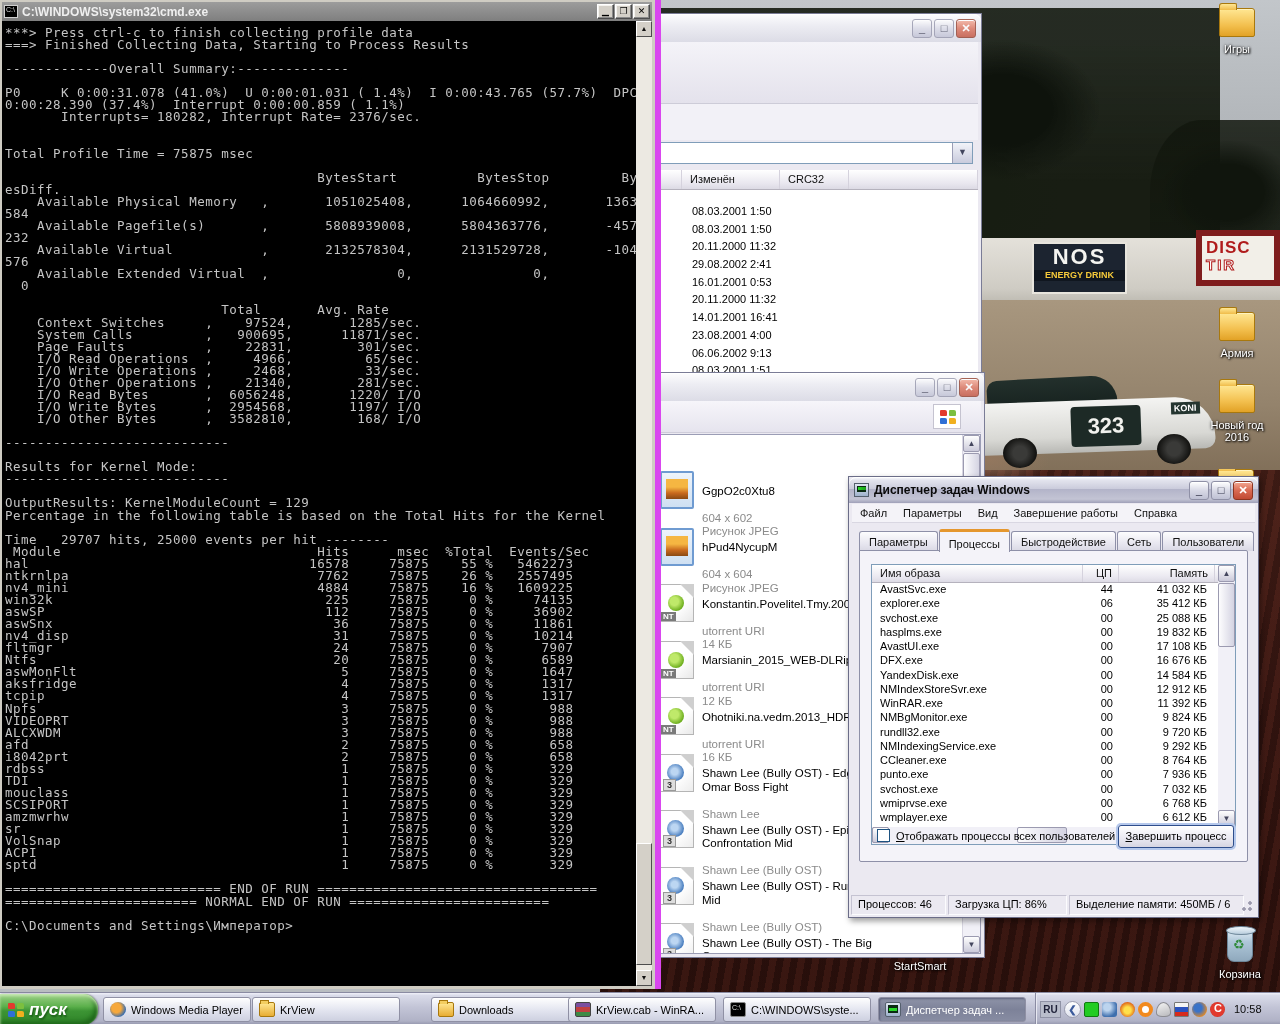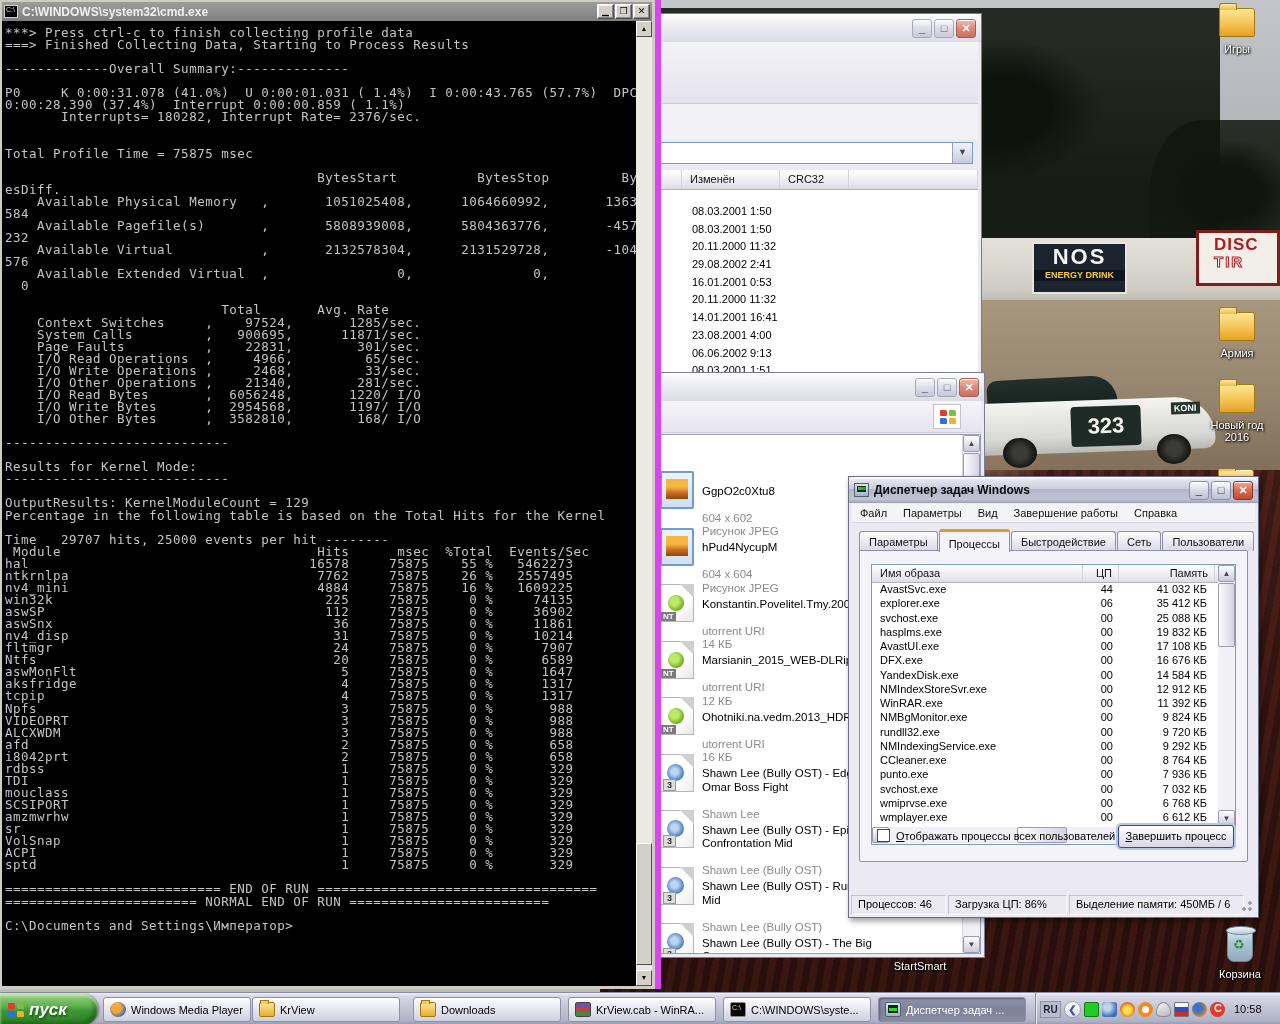--- a/index.html
+++ b/index.html
@@ -22,21 +22,21 @@
             background:radial-gradient(ellipse 90px 70px at 60% 40%, #10150d 40%, transparent 75%),
                        linear-gradient(180deg, rgba(18,23,14,.85), #161b11);
             border-radius:40% 0 0 0; }
   .wp-wall { position:absolute; left:975px; top:238px; right:0; height:72px;
             background:linear-gradient(180deg,#e4e1da,#cfccc4 70%,#b4b1a8); }
   .wp-banner-nos { position:absolute; left:1032px; top:242px; width:95px; height:52px;
             background:#1c2430; border:2px solid #e8e5dd; color:#fff; text-align:center; }
   .wp-banner-nos .nos { font-size:22px; font-weight:bold; letter-spacing:2px; line-height:26px; color:#f4f4f0; }
   .wp-banner-nos .energy { display:block; font-size:9px; font-weight:bold; color:#f5c93a; background:#10161f; line-height:11px; }
   .wp-banner-disc { position:absolute; left:1196px; top:230px; width:84px; height:56px; background:#f2efe8;
-            border:3px solid #7f1d1d; color:#b01c1c; font-weight:bold; overflow:hidden; padding:3px 15px; }
+            border:6px solid #7f1d1d; color:#b01c1c; font-weight:bold; overflow:hidden; padding:3px 4px; }
   .wp-banner-disc .l1 { font-size:17px; line-height:18px; letter-spacing:1px; }
   .wp-banner-disc .l2 { font-size:15px; line-height:16px; color:#fff; -webkit-text-stroke:1px #b01c1c; letter-spacing:2px; }
   .wp-track { position:absolute; left:975px; top:300px; right:0; height:190px;
             background:linear-gradient(180deg,#a8977f,#94836c 55%,#7c6a54); }
   .wp-soil { position:absolute; left:600px; top:470px; right:0; height:552px;
             background:repeating-linear-gradient(100deg, rgba(90,40,30,.25) 0 7px, rgba(20,8,6,.25) 7px 14px),
                        linear-gradient(180deg,#4a2119 0%,#3a1712 40%,#2c100c 100%); }
   .wp-car { position:absolute; left:975px; top:372px; width:250px; height:100px; }
   .wp-car-body { position:absolute; left:0; top:28px; width:240px; height:52px; background:linear-gradient(180deg,#f4f4f2,#d8d8d4 70%,#b8b8b4);
             border-radius:14px 40px 10px 10px; transform:rotate(-2deg); }
@@ -708,21 +708,21 @@
   <div class="tbtn" style="left: 103px;">
     <span class="ti ti-wmp"></span>
     <span class="lbl">Windows Media Player</span>
   </div>
 
   <div class="tbtn" style="left: 252px;">
     <span class="ti ti-folder"></span>
     <span class="lbl">KrView</span>
   </div>
 
-  <div class="tbtn" style="left: 413px;">
+  <div class="tbtn" style="left: 431px;">
     <span class="ti ti-folder"></span>
     <span class="lbl">Downloads</span>
   </div>
 
   <div class="tbtn" style="left: 568px;">
     <span class="ti ti-winrar"></span>
     <span class="lbl">KrView.cab - WinRA...</span>
   </div>
 
   <div class="tbtn" style="left: 723px;">

